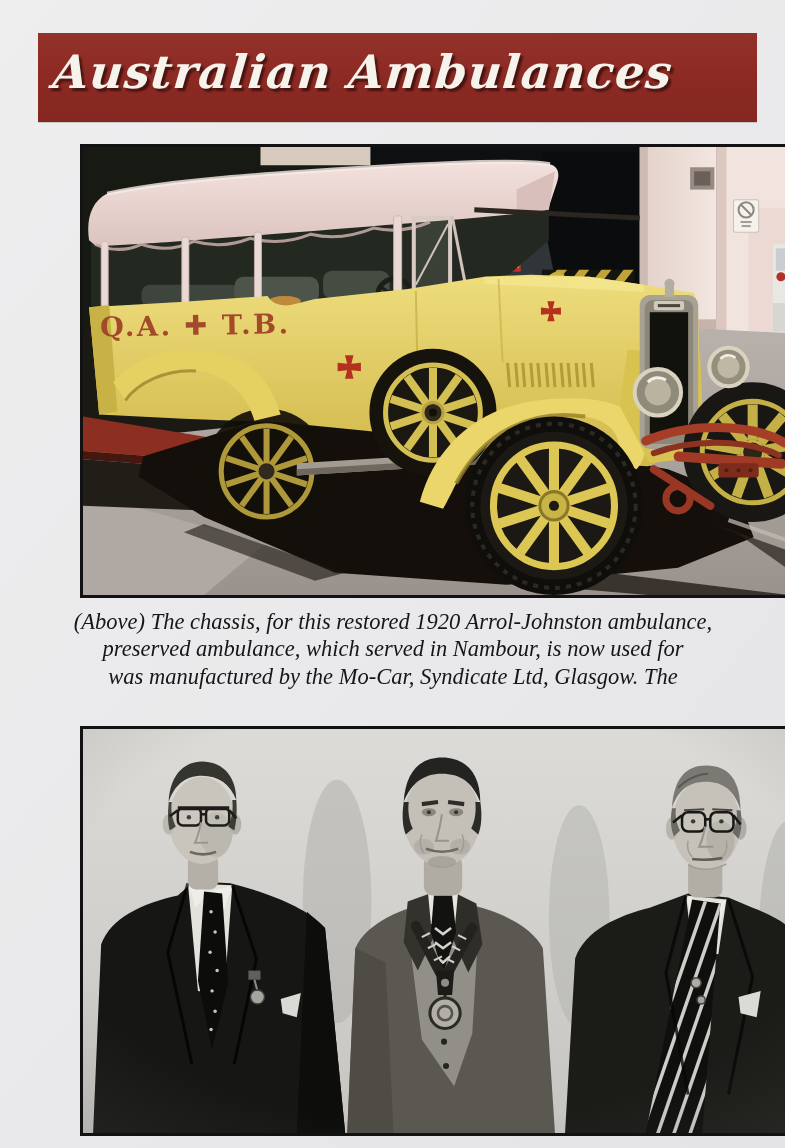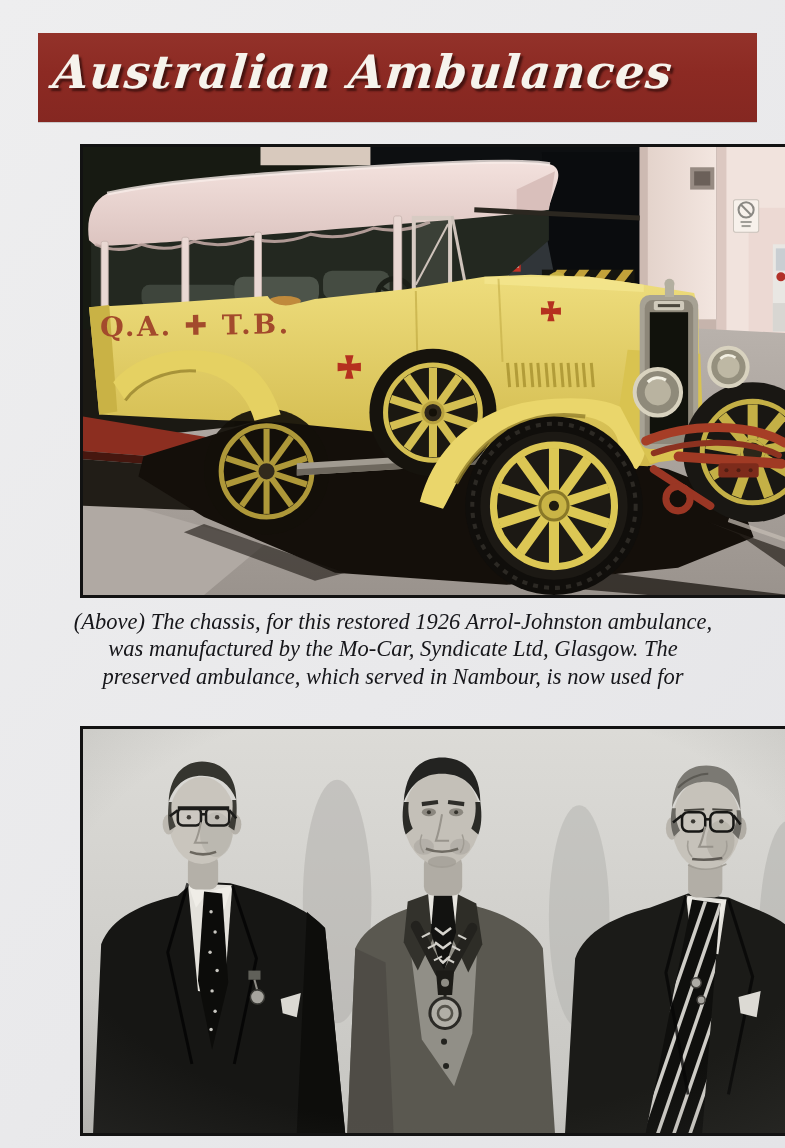--- a/index.html
+++ b/index.html
@@ -295,23 +295,23 @@
       </g>
       <g transform="translate(640,217)">
         <circle r="19" fill="#95907e" stroke="#d8d2bf" stroke-width="4"></circle>
         <circle r="11" fill="#beb8a4"></circle>
         <path d="M-8,-8 A11,11 0 0 1 7,-9" stroke="#f2efe2" stroke-width="2.5" fill="none"></path>
       </g>
     </svg>
   </figure>
 
   <p class="caption">
-    <span class="caption-line">(Above) The chassis, for this restored 1926 Arrol-Johnston ambulance,</span>
+    <span class="caption-line">(Above) The chassis, for this restored 1920 Arrol-Johnston ambulance,</span>
+    <span class="caption-line">preserved ambulance, which served in Nambour, is now used for</span>
     <span class="caption-line">was manufactured by the Mo-Car, Syndicate Ltd, Glasgow. The</span>
-    <span class="caption-line">preserved ambulance, which served in Nambour, is now used for</span>
   </p>
 
   <figure class="photo photo-officials">
     <svg viewBox="0 0 708 398" preserveAspectRatio="none">
       <defs>
         <linearGradient id="gbw" x1="0" y1="0" x2="0" y2="1">
           <stop offset="0" stop-color="#dcdbd7"></stop>
             <stop offset="1" stop-color="#c6c5c1"></stop>
         </linearGradient>
         <radialGradient id="vign" cx="0.5" cy="0.45" r="0.75">

